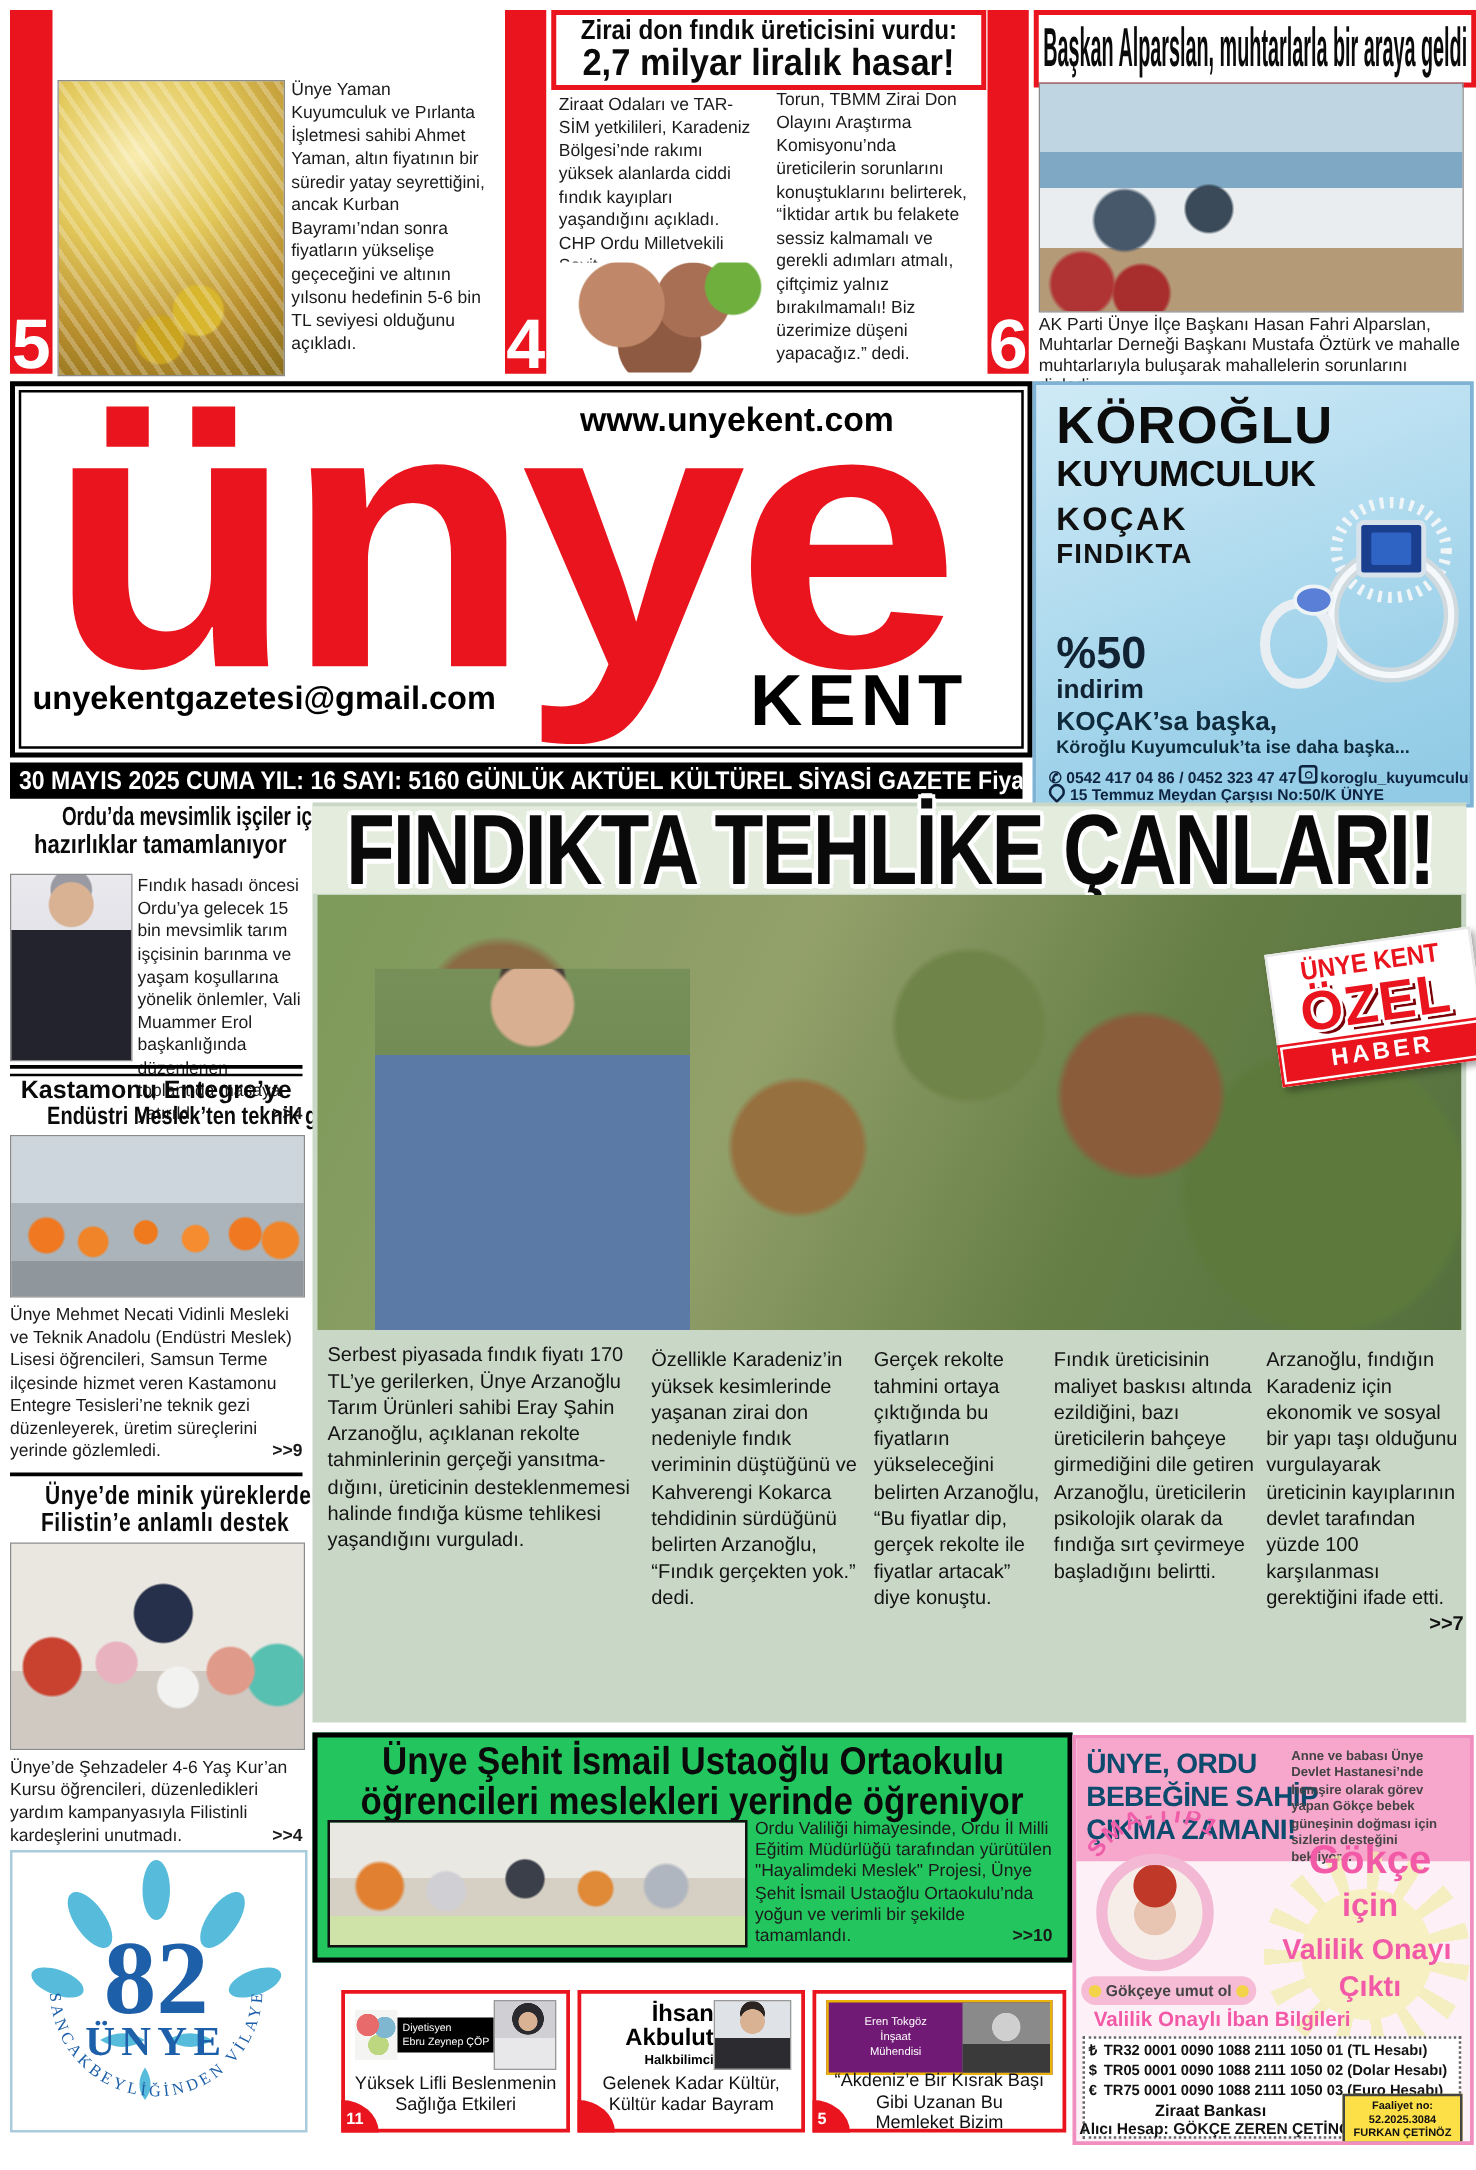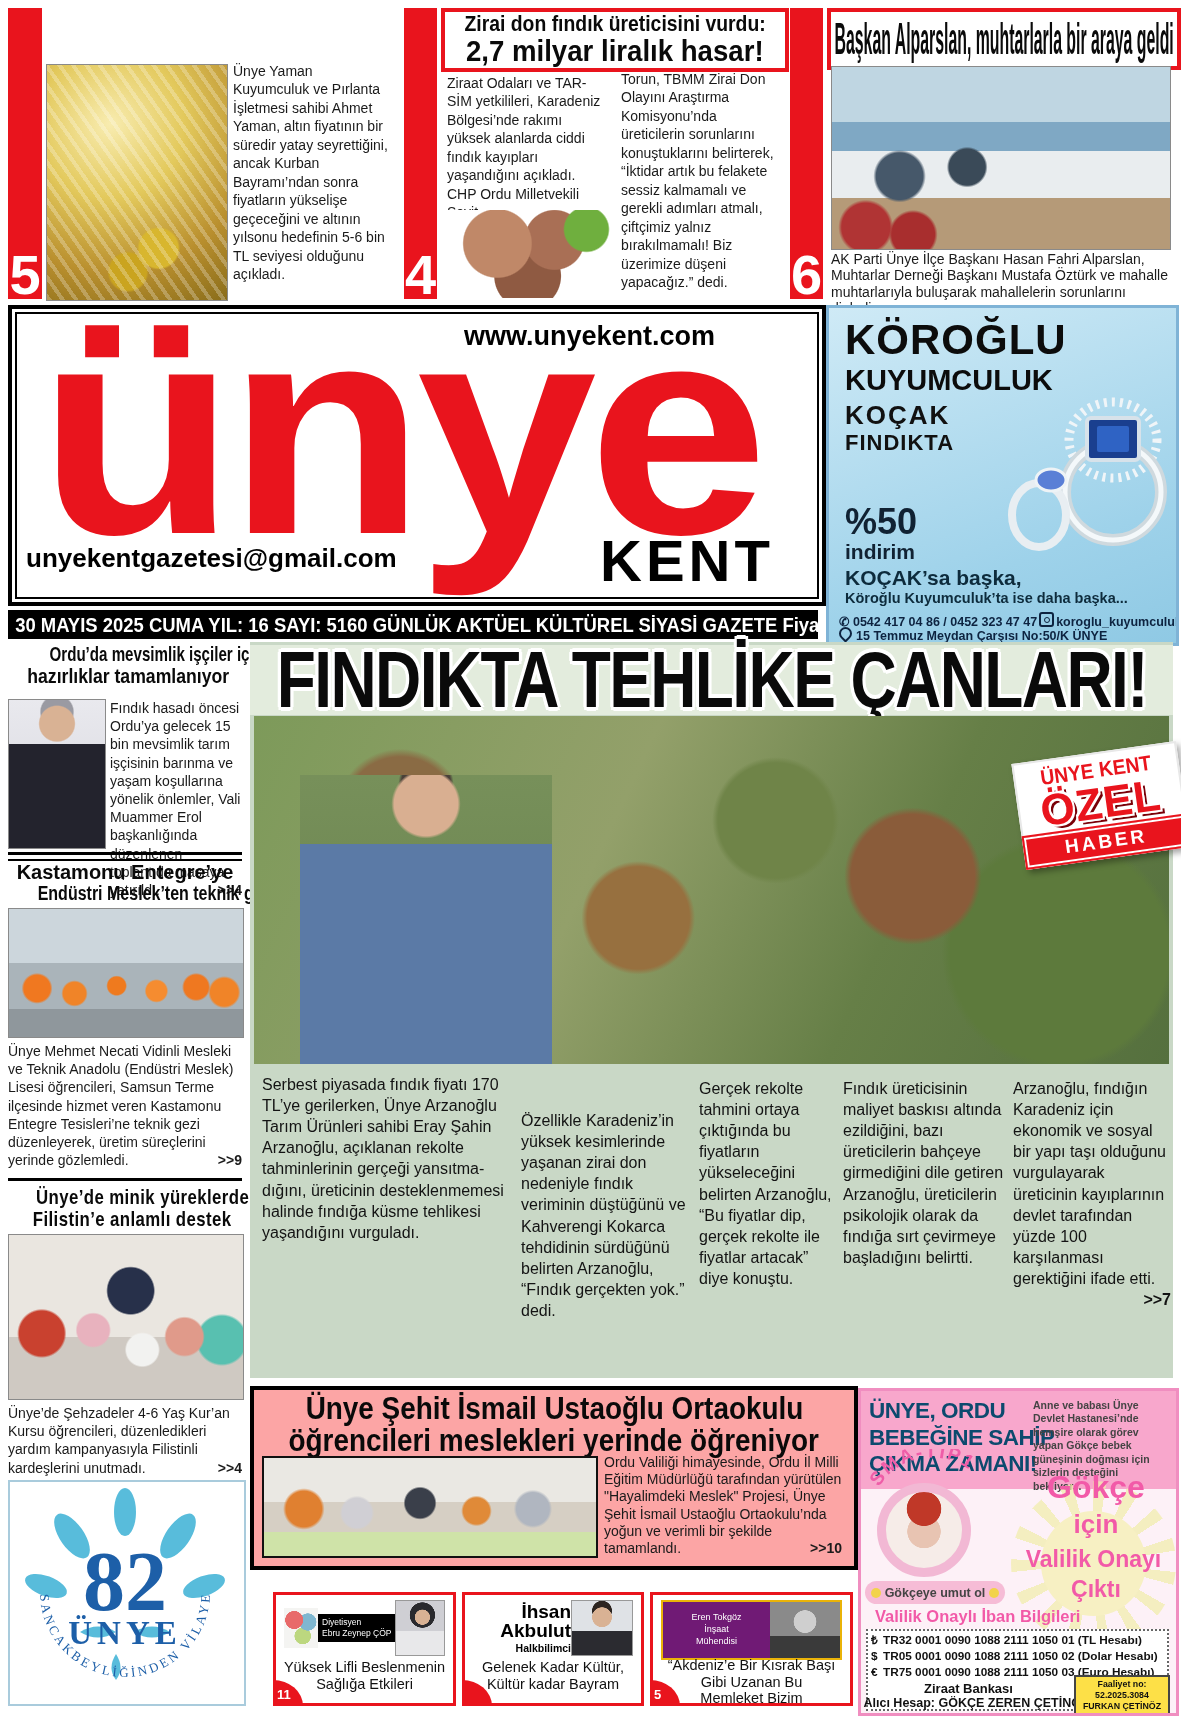--- a/index.html
+++ b/index.html
@@ -150,27 +150,27 @@
        linear-gradient(#77905a,#67804c);}
   #main-badge{left:1018px;top:752px;width:154px;transform:rotate(-8deg);background:#fff;
       border:2px solid #e8e8e8;box-shadow:3px 4px 6px rgba(0,0,0,.35);text-align:center;padding:4px 4px 0;}
   #main-badge .b1{font-size:21px;font-weight:900;color:#e9141d;transform:scaleX(.92);}
   #main-badge .b2{font-size:44px;font-weight:900;letter-spacing:1px;color:#e9141d;line-height:.95;
       text-shadow:-2px -2px 0 #fff,2px -2px 0 #fff,-2px 2px 0 #fff,2px 2px 0 #fff,4px 4px 0 #7a0008;}
   #main-badge .b3{margin:3px -4px 0;background:#e9141d;color:#fff;font-size:19px;font-weight:900;
       letter-spacing:3px;padding:2px 0;border:2px solid #fff;outline:2px solid #e9141d;}
   .mcol{position:absolute;font-size:16px;line-height:1.32;color:#131313;}
   #mcol1{left:262px;top:1074px;width:245px;}
-  #mcol2{left:521px;top:1078px;width:167px;margin-top:32px;}
+  #mcol2{left:521px;top:1078px;width:167px;}
   #mcol3{left:699px;top:1078px;width:137px;}
   #mcol4{left:843px;top:1078px;width:163px;}
   #mcol5{left:1013px;top:1078px;width:158px;}
 
   
-  #school{left:250px;top:1386px;width:600px;height:176px;border:4px solid #000;background:#fca5a5;}
+  #school{left:250px;top:1386px;width:600px;height:176px;border:4px solid #000;background:#22c55e;}
   #school .sh{width:100%;text-align:center;margin-top:3px;}
   #school .sh .hl{font-size:31px;transform:scaleX(.9);}
   #school-photo{left:8px;top:66px;width:332px;height:98px;border:2px solid #111;
      background:
        radial-gradient(circle at 12% 52%,#e08030 0 6%,transparent 7%),
        radial-gradient(circle at 28% 56%,#d0cfd4 0 6%,transparent 7%),
        radial-gradient(circle at 47% 46%,#3a3f4a 0 8%,transparent 9%),
        radial-gradient(circle at 64% 54%,#e08a38 0 6%,transparent 7%),
        radial-gradient(circle at 81% 52%,#b0b6c0 0 6%,transparent 7%),
        linear-gradient(#eae8e3 0 45%,#d6cfc4 45% 76%,#cfe3a8 76%);}

